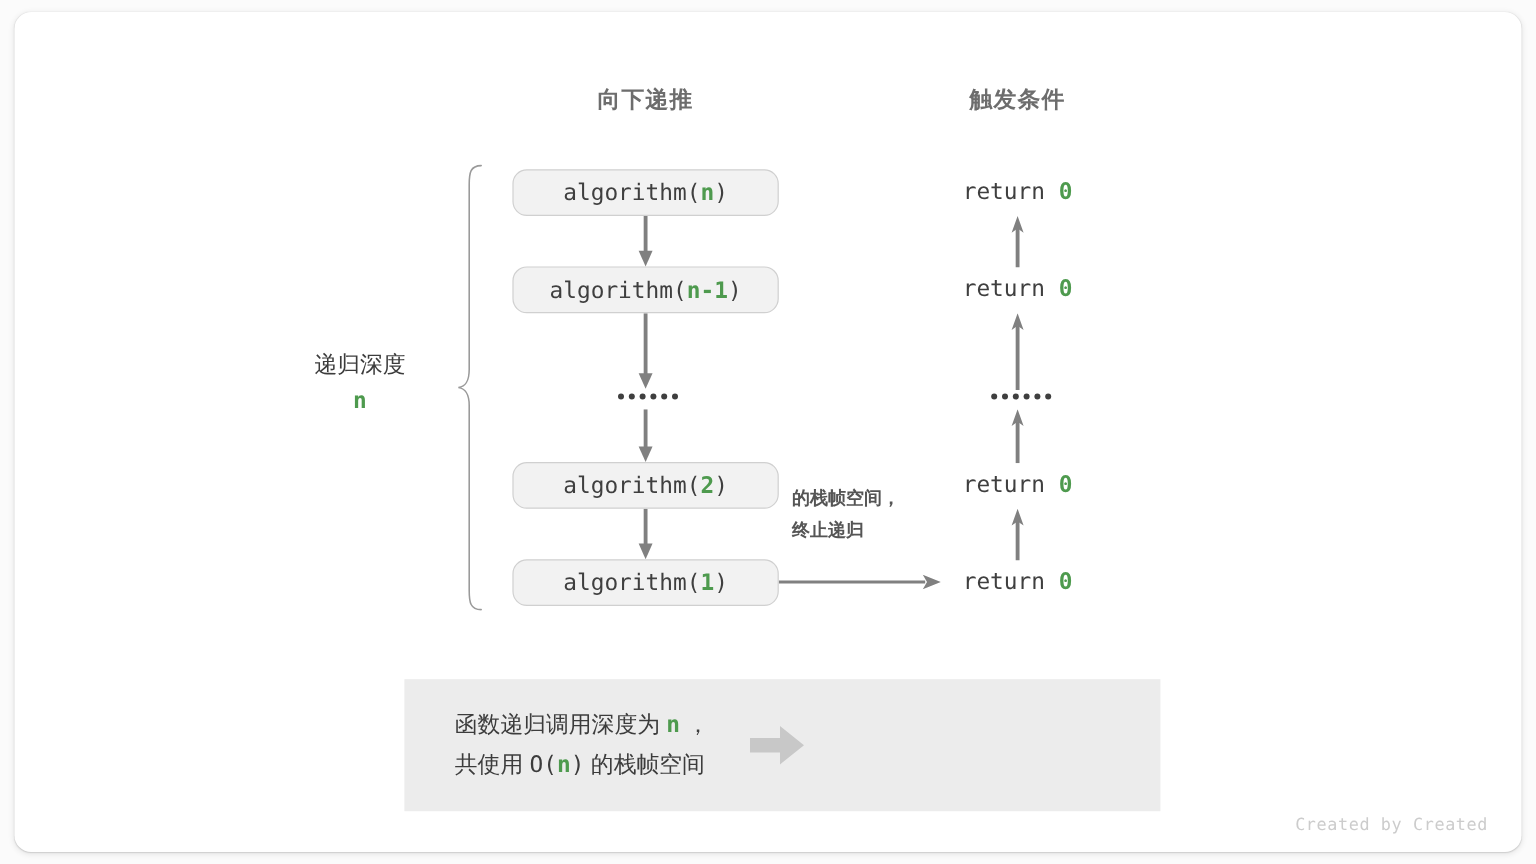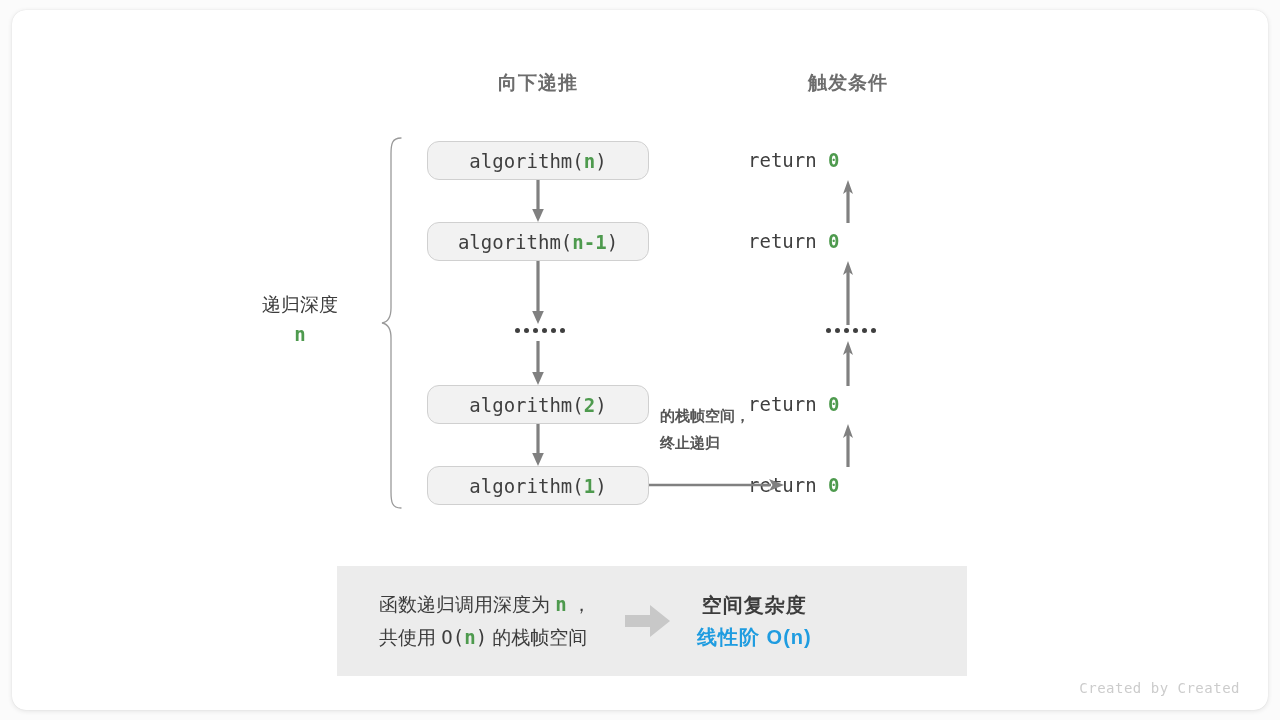--- a/index.html
+++ b/index.html
@@ -53,20 +53,21 @@
     white-space: nowrap;
   }
   .call-box .arg { color: #4e9a4e; font-weight: bold; }
 
   
   .ret {
     font-family: "DejaVu Sans Mono", "Liberation Mono", monospace;
     font-size: 19px;
     color: #3f3f3f;
     white-space: nowrap;
+    text-align: center;
     width: 200px;
   }
   .ret .val { color: #4e9a4e; font-weight: bold; }
 
   
   .dots { display: flex; gap: 4px; align-items: center; }
   .dots i {
     display: block;
     width: 5px;
     height: 5px;
@@ -321,22 +322,18 @@
       <div><span>函数递归调用深度为 </span><span class="g">n</span><span> ，</span></div>
       <div><span>共使用 </span><span class="mono">O(</span><span class="g">n</span><span class="mono">)</span><span> 的栈帧空间</span></div>
     </div>
 
     <div id="summary-arrow">
       <svg width="46" height="34" viewBox="0 0 46 34">
         <path d="M0 11 L25 11 L25 1 L45 17 L25 33 L25 23 L0 23 Z" fill="#c8c8c8"></path>
       </svg>
     </div>
 
-    <div id="summary-right">
-      <div class="title">空间复杂度</div>
-      <div class="value">线性阶 O(n)</div>
-    </div>
 
   </div>
 
   <div class="abs" id="footer">Created by Created</div>
 
 </div>
 
 </body></html>

